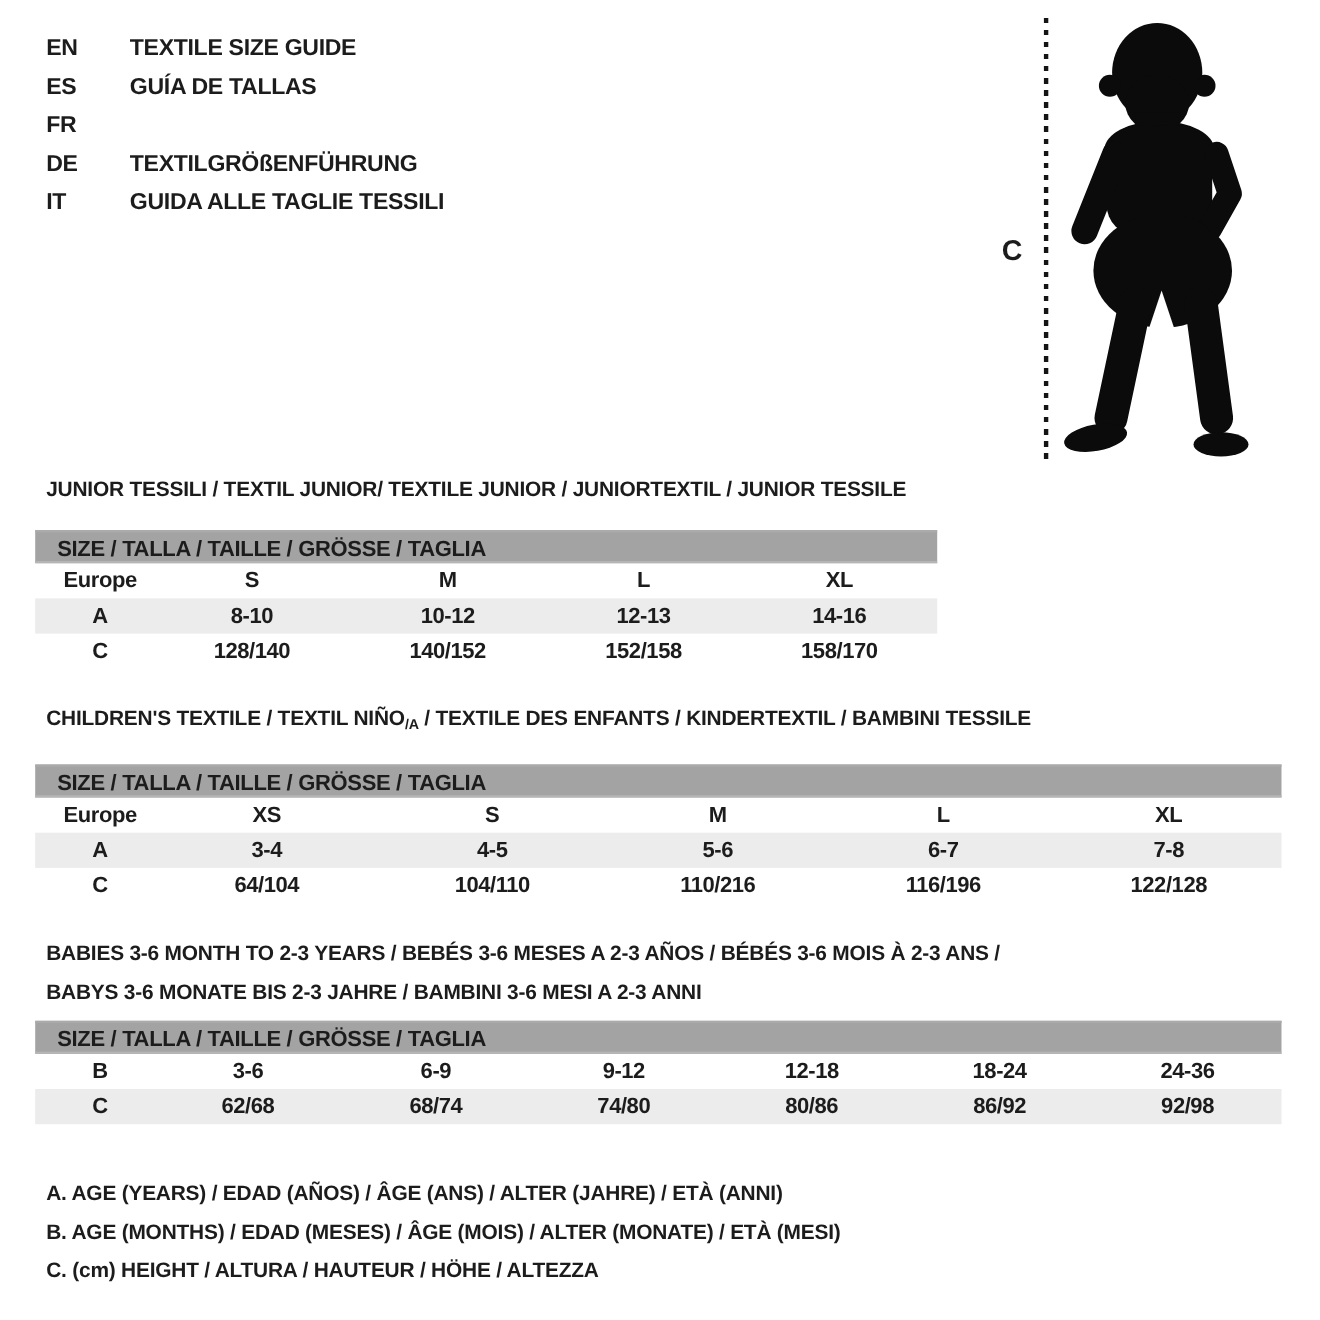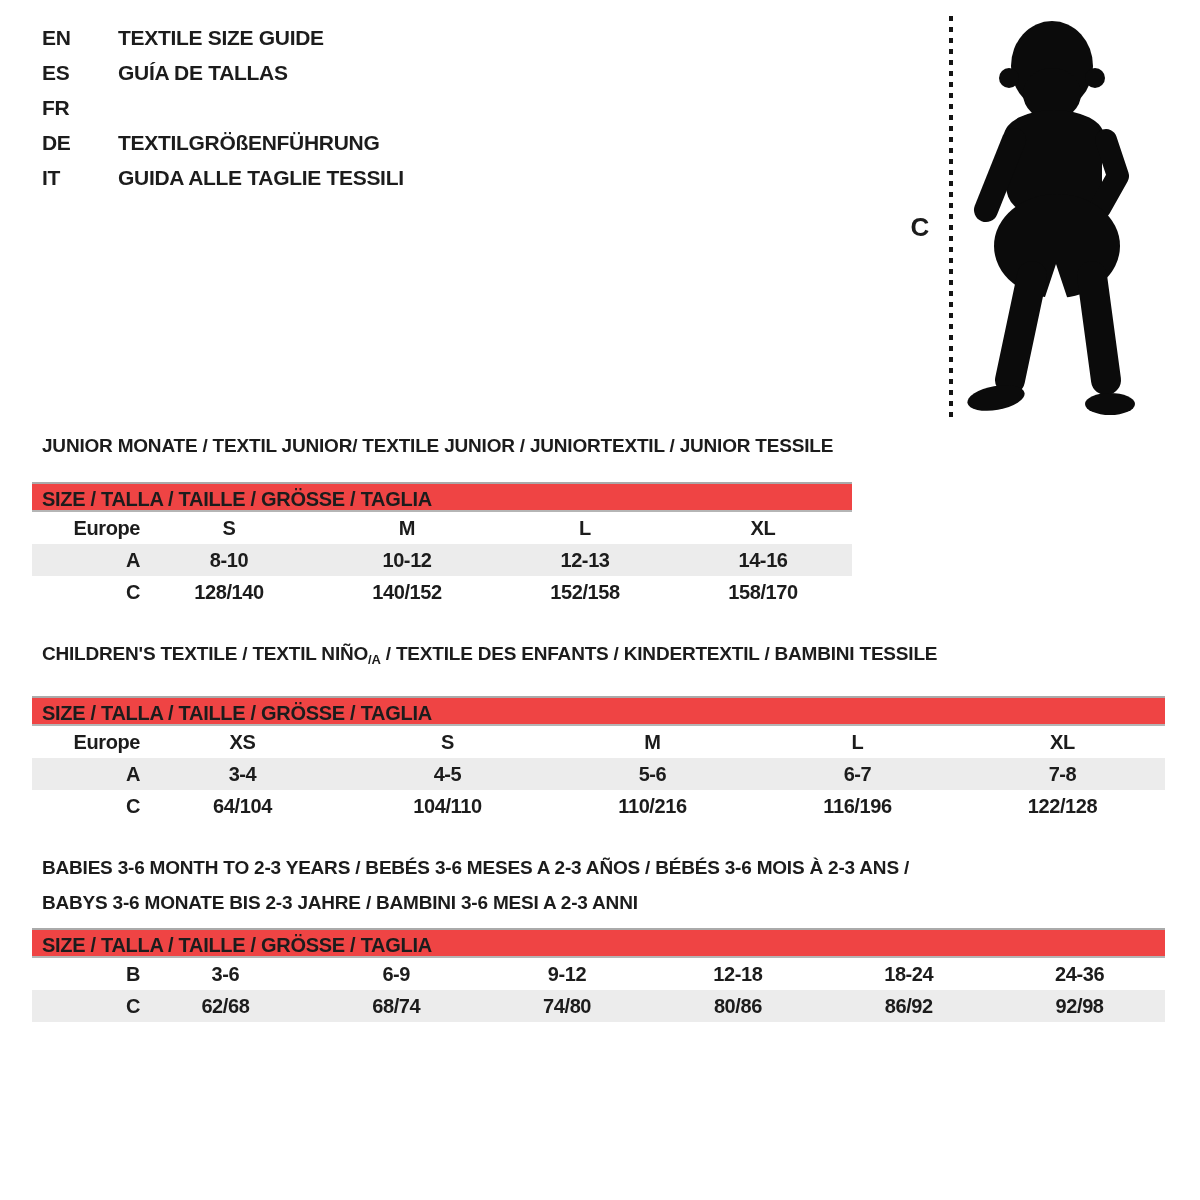--- a/index.html
+++ b/index.html
@@ -6,21 +6,21 @@
   .page{
     position:relative;
     width:1200px;height:1200px;
     background:#ffffff;
     font-family:"Liberation Sans", sans-serif;
     color:#1c1c1c;
     overflow:hidden;
   }
   
   .languages{position:absolute;left:42px;top:26px;}
-  .lang-row{display:flex;height:35px;align-items:flex-start;}
+  .lang-row{display:flex;height:35px;align-items:center;}
   .lang-code{width:76px;font-size:21px;font-weight:700;letter-spacing:-0.3px;}
   .lang-title{font-size:21px;font-weight:700;letter-spacing:-0.3px;}
 
   
   .measure-line{
     position:absolute;left:949px;top:16px;width:4px;height:402px;
     background:repeating-linear-gradient(to bottom,#141414 0 5px,transparent 5px 11px);
   }
   .figure-label{
     position:absolute;left:904px;top:212px;width:32px;
@@ -33,35 +33,35 @@
   .section h2{
     margin:0 0 0 10px;font-size:19px;font-weight:700;letter-spacing:-0.2px;
     line-height:24px;padding:0;
   }
   .section .title-gap{height:24px;}
   .title-sub{font-size:13px;vertical-align:-4px;font-weight:700;}
   .babies-title{line-height:35px;margin-left:10px;font-size:19px;font-weight:700;letter-spacing:-0.2px;}
 
   .size-band{
     height:30px;line-height:30px;
-    background:#ef4444;
+    background:#a3a3a3;
     border-top:2px solid #aaaaaa;border-bottom:2px solid #b5b5b5;
     box-sizing:border-box;
     font-size:20px;font-weight:700;letter-spacing:-0.3px;
-    padding-left:10px;
+    padding-left:20px;
   }
   .trow{display:grid;height:32px;align-items:center;}
   .t-junior{width:820px;}
   .t-junior .trow{grid-template-columns:108px repeat(4,1fr);}
   .t-wide{width:1133px;}
   .t-children .trow{grid-template-columns:108px repeat(5,1fr);}
   .t-babies .trow{grid-template-columns:108px repeat(6,1fr);}
   .trow.shaded{background:#ececec;}
   .cell{font-size:20px;font-weight:700;letter-spacing:-0.4px;text-align:center;}
-  .cell.label{text-align:right;padding-left:10px;}
+  .cell.label{text-align:center;padding-left:10px;}
 
   
   .legend{position:absolute;left:42px;top:1068px;}
   .legend-line{height:35px;line-height:35px;font-size:19px;font-weight:700;letter-spacing:-0.2px;}
 </style>
 </head>
 <body>
 
 <div class="page">
 
@@ -103,21 +103,21 @@
       <ellipse cx="97" cy="232" rx="63" ry="52"></ellipse>
       <path d="M96,250 L76,310 L116,310 Z" fill="#ffffff"></path>
       <line x1="72" y1="262" x2="50" y2="366" stroke="#0b0b0b" stroke-width="30" stroke-linecap="round"></line>
       <line x1="132" y1="262" x2="146" y2="366" stroke="#0b0b0b" stroke-width="30" stroke-linecap="round"></line>
       <ellipse cx="36" cy="384" rx="29" ry="12" transform="rotate(-10 36 384)"></ellipse>
       <ellipse cx="150" cy="390" rx="25" ry="11"></ellipse>
     </g>
   </svg>
 
   <div class="section" style="top:434px;">
-    <h2>JUNIOR MONATE / TEXTIL JUNIOR/ TEXTILE JUNIOR / JUNIORTEXTIL / JUNIOR TESSILE</h2>
+    <h2>JUNIOR TESSILI / TEXTIL JUNIOR/ TEXTILE JUNIOR / JUNIORTEXTIL / JUNIOR TESSILE</h2>
     <div class="title-gap"></div>
     <div class="t-junior">
       <div class="size-band">SIZE / TALLA / TAILLE / GRÖSSE / TAGLIA</div>
       <div class="trow">
         <div class="cell label">Europe</div>
         <div class="cell">S</div>
         <div class="cell">M</div>
         <div class="cell">L</div>
         <div class="cell">XL</div>
       </div>
@@ -190,14 +190,19 @@
         <div class="cell">62/68</div>
         <div class="cell">68/74</div>
         <div class="cell">74/80</div>
         <div class="cell">80/86</div>
         <div class="cell">86/92</div>
         <div class="cell">92/98</div>
       </div>
     </div>
   </div>
 
+  <div class="legend">
+    <div class="legend-line">A. AGE (YEARS) / EDAD (AÑOS) / ÂGE (ANS) / ALTER (JAHRE) / ETÀ (ANNI)</div>
+    <div class="legend-line">B. AGE (MONTHS) / EDAD (MESES) / ÂGE (MOIS) / ALTER (MONATE) / ETÀ (MESI)</div>
+    <div class="legend-line">C. (cm) HEIGHT / ALTURA / HAUTEUR / HÖHE / ALTEZZA</div>
+  </div>
 
 </div>
 
 </body></html>

